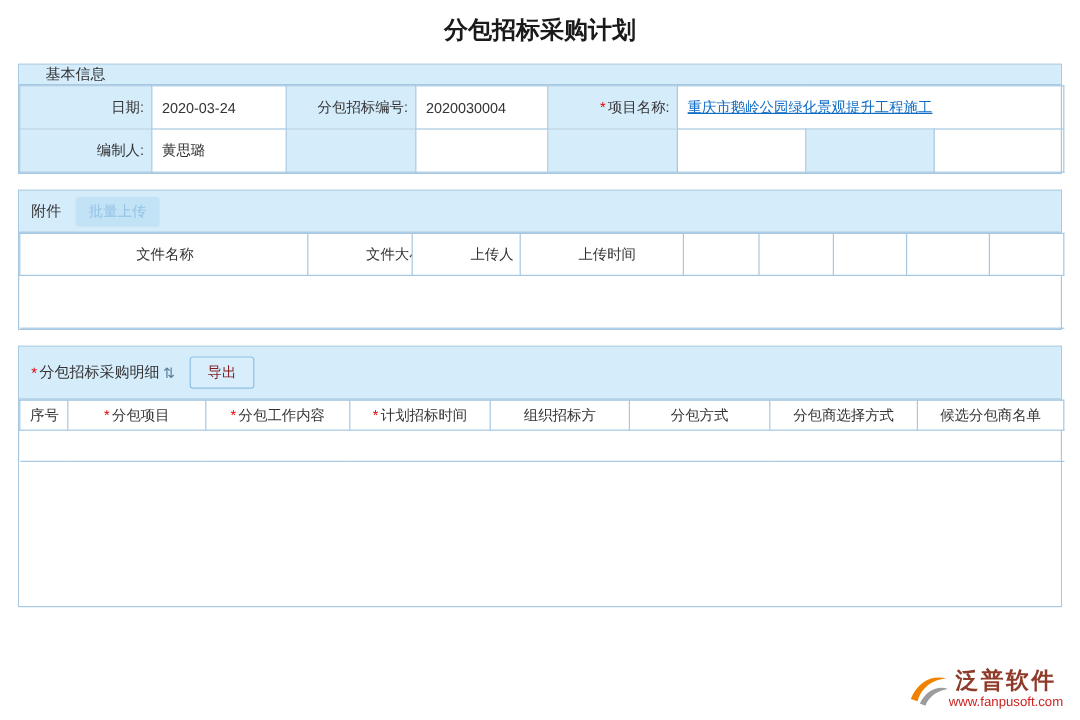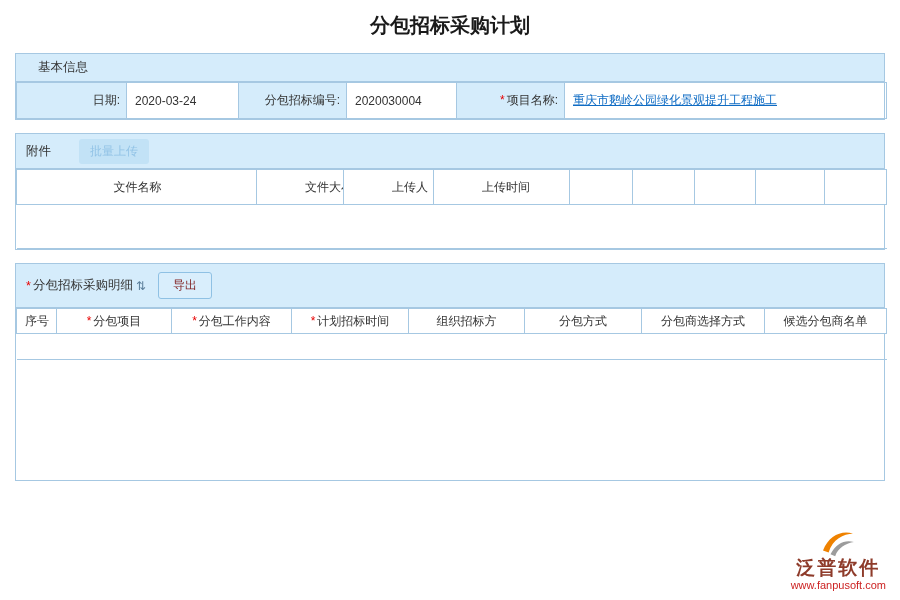--- a/index.html
+++ b/index.html
@@ -18,56 +18,56 @@
     margin:0 15px 13px;
     border:1px solid var(--border,#a6c8e2);
     background:#fff;
   }
   .band {
     background:var(--accent-bg,#d5ecfb);
     display:flex; align-items:center;
     padding:0 10px; font-size:12.5px; color:#333;
     border-bottom:1px solid var(--border,#a6c8e2);
   }
-  .band-1 { height:28px;padding-left:22px; }
+  .band-1 { height:17px;padding-left:22px; }
   .band-2 { height:35px; }
   .band-3 { height:44px; }
   table { border-collapse:collapse; width:100%; table-layout:fixed; font-size:12px; }
   td, th {
     border:1px solid var(--border,#a6c8e2);
     padding:0 8px; font-weight:normal; color:#333;
     overflow:hidden; white-space:nowrap;
   }
   .form-table td { height:36px; }
   .lbl { background:var(--accent-bg,#d5ecfb); text-align:right; padding-right:6px; }
   .val { text-align:left; }
   .req { color:var(--required,#e80000); margin-right:2px; }
   a.link { color:var(--link,#0f6cc4); text-decoration:underline; cursor:pointer; }
   .btn { cursor:pointer; font-family:inherit; font-size:12px; border-radius:3px; }
   .upload-btn {
-    margin-left:28px; border:none;
+    margin-left:12px; border:none;
     background:#c2e2f6; color:#92c3e6;
     padding:4px 11px;
   }
   .export-btn {
     margin-left:12px;
     border:1px solid #8fc1e4;
     background:#d9eefc; color:#7f1d1d;
     padding:4px 14px;
   }
   .sort-icon { margin-left:3px; color:#5a7d99; font-size:12px; cursor:pointer; }
   .att-table th { height:35px; text-align:left; background:#fff;padding-left:48px; }
   .att-table th.left { text-align:center; padding-left:10px; }
   .att-empty td { height:44px; border-left:none; border-right:none; }
   .detail-table th { height:25px; text-align:center; background:#fff;margin-top:20px; }
   .detail-empty-row td { height:26px; border-left:none; border-right:none; }
   .detail-blank { height:120px; background:#fff; }
   .footer-logo {
     position:absolute; right:14px; bottom:8px;
-    display:flex; align-items:center; gap:0;flex-direction:column;
+    display:flex; align-items:center; gap:0;
   }
   .logo-text { display:flex; flex-direction:column; align-items:center; }
   .brand {
     font-size:19px; font-weight:bold; letter-spacing:2px;
     color:var(--brand,#8e3b2a); line-height:1.1;
   }
   .url { font-size:11px; color:var(--brand-url,#cc2222); line-height:1.2; }
 </style>
 </head>
 <body>
@@ -94,20 +94,30 @@
         <td class="lbl">日期:</td>
         <td class="val">2020-03-24</td>
         <td class="lbl">分包招标编号:</td>
         <td class="val">2020030004</td>
         <td class="lbl">
           <span class="req">*</span><span>项目名称:</span>
         </td>
         <td class="val" colspan="3">
           <a class="link" href="#">重庆市鹅岭公园绿化景观提升工程施工</a>
         </td>
+      </tr>
+      <tr>
+        <td class="lbl">编制人:</td>
+        <td class="val">黄思璐</td>
+        <td class="lbl"></td>
+        <td class="val"></td>
+        <td class="lbl"></td>
+        <td class="val"></td>
+        <td class="lbl"></td>
+        <td class="val"></td>
       </tr>
     </tbody>
   </table>
 </section>
 
 <section class="box">
   <div class="band band-2">
     <span>附件</span>
     <button class="btn upload-btn">批量上传</button>
   </div>

